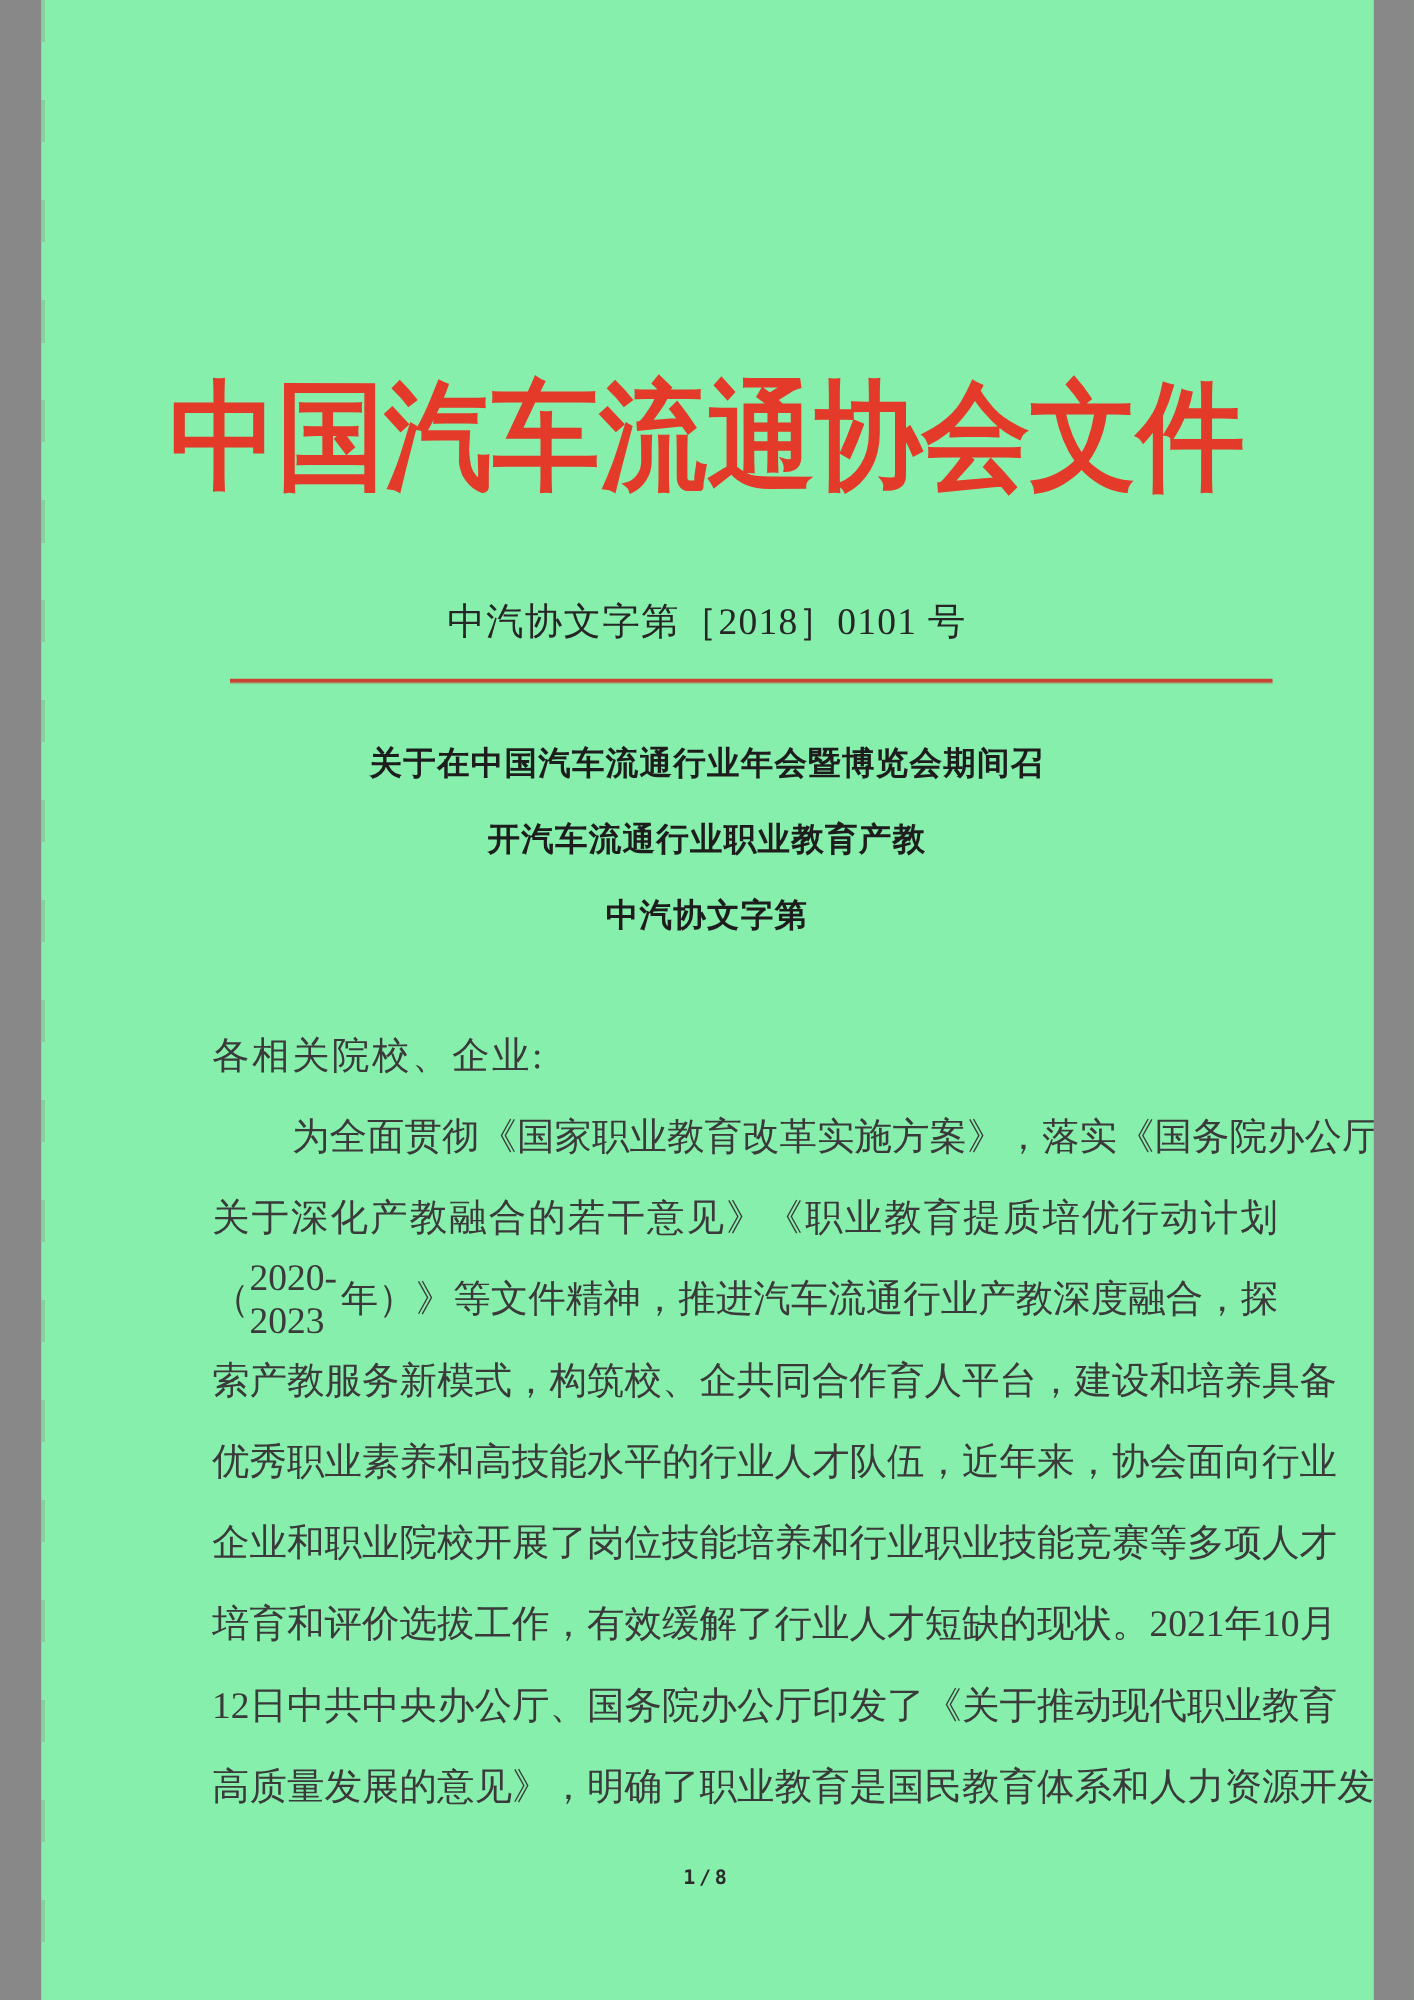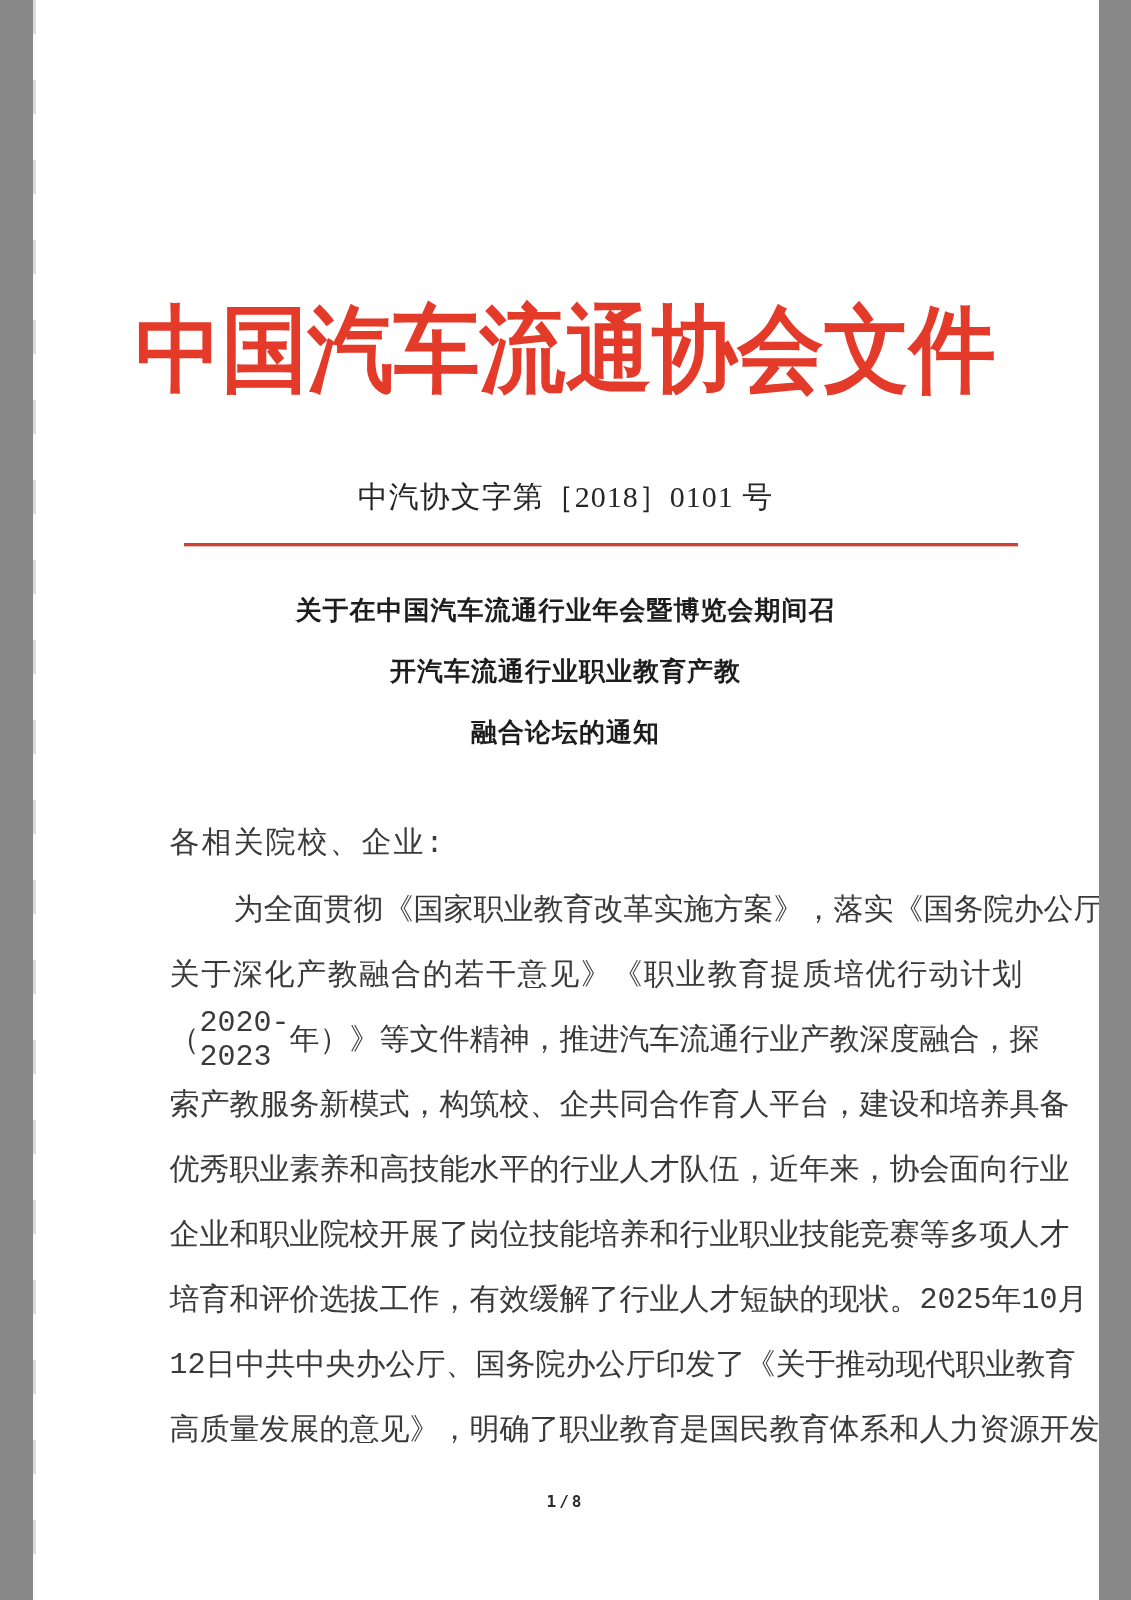--- a/index.html
+++ b/index.html
@@ -1,21 +1,21 @@
 <!DOCTYPE html>
 <html><head>
 <meta charset="utf-8">
 <style>
   html, body { margin: 0; padding: 0; background: #888; }
   .page {
     position: relative;
     width: 1066px;
     height: 1600px;
     margin: 0 auto;
-    background: #ffffff;
+    background: #86efac;
     overflow: hidden;
     font-family: "Liberation Serif", "DejaVu Serif", serif;
   }
   .scan-edge {
     position: absolute;
     left: 0; top: 0; bottom: 0;
     width: 3px;
     background: repeating-linear-gradient(180deg,
       rgba(140,140,140,0.45) 0px 34px,
       rgba(200,200,200,0.12) 34px 80px);
@@ -63,21 +63,20 @@
     line-height: 61px;
     letter-spacing: 1px;
   }
   .doc-body {
     position: absolute;
     top: 812px;
     left: 137px;
     width: 853px;
     font-size: 30px;
     color: #3a3a3a;
-    font-family: Liberation Mono, monospace;
   }
   .salutation {
     line-height: 65px;
     height: 65px;
     letter-spacing: 2px;
   }
   .para-line {
     height: 65px;
   }
   .flex-justify {
@@ -106,21 +105,21 @@
 
   <h1 class="org-title">中国汽车流通协会文件</h1>
 
   <div class="doc-number">中汽协文字第［2018］0101 号</div>
 
   <div class="red-line"></div>
 
   <div class="notice-title">
     <div class="title-line">关于在中国汽车流通行业年会暨博览会期间召</div>
     <div class="title-line">开汽车流通行业职业教育产教</div>
-    <div class="title-line">融合论坛的通知</div>
+    <div class="title-line">中汽协文字第</div>
   </div>
 
   <div class="doc-body">
     <div class="salutation">各相关院校、企业:</div>
     <div class="para-line indent flex-justify">
         <span>为</span>
         <span>全</span>
         <span>面</span>
         <span>贯</span>
         <span>彻</span>
@@ -322,21 +321,21 @@
         <span>行</span>
         <span>业</span>
         <span>人</span>
         <span>才</span>
         <span>短</span>
         <span>缺</span>
         <span>的</span>
         <span>现</span>
         <span>状</span>
         <span>。</span>
-        <span>2025</span>
+        <span>2021</span>
         <span>年</span>
         <span>10</span>
         <span>月</span>
       </div>
     <div class="para-line flex-justify">
         <span>12</span>
         <span>日</span>
         <span>中</span>
         <span>共</span>
         <span>中</span>

